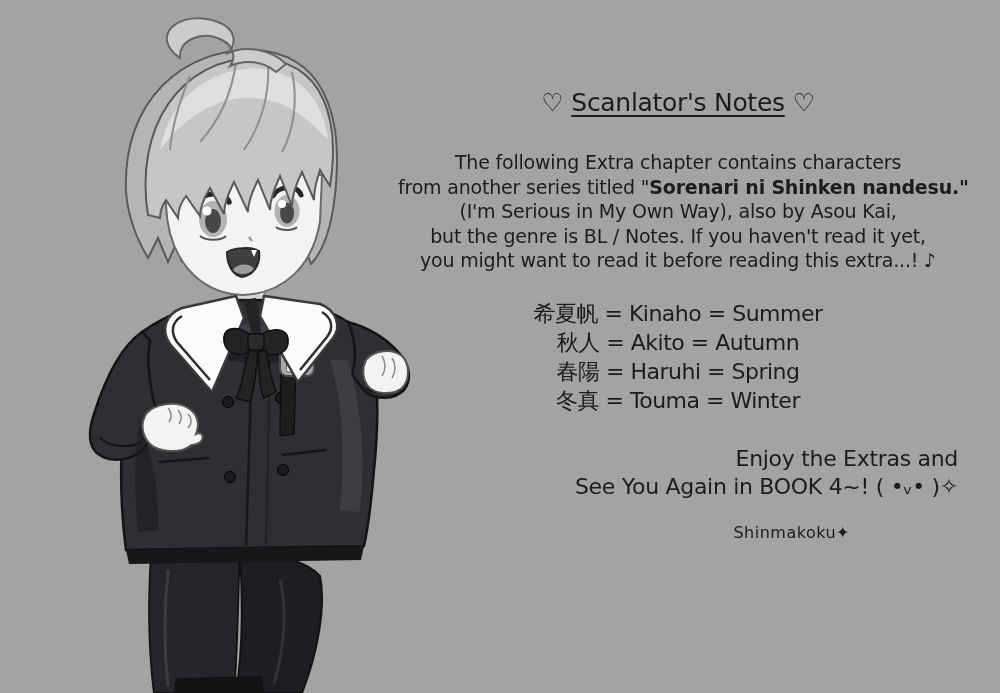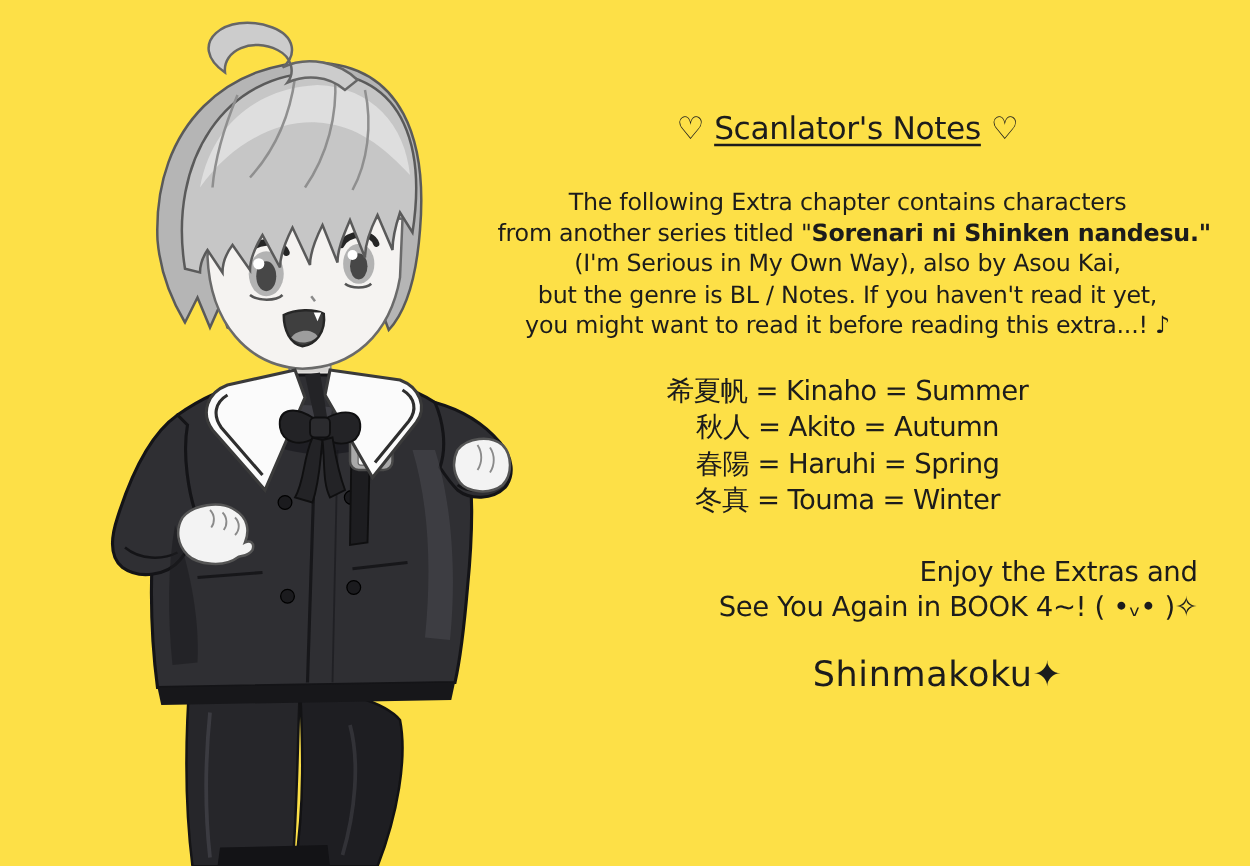--- a/index.html
+++ b/index.html
@@ -1,34 +1,34 @@
 <!DOCTYPE html>
 <html><head>
 <meta charset="utf-8">
 <style>
   html,body{margin:0;padding:0;background:#ffffff;}
   .page{
-    position:relative;width:1000px;height:693px;background:#fde047;
+    position:relative;width:1000px;height:693px;background:#a3a3a3;
     font-family:"DejaVu Sans",sans-serif;color:#1c1c1c;overflow:hidden;
   }
   .illustration{position:absolute;left:30px;top:0;width:420px;height:693px;}
   .text-col{position:absolute;left:398px;top:88px;width:560px;text-align:center;}
   .text-col div{white-space:nowrap;}
   .title{font-size:25px;line-height:30px;letter-spacing:-0.3px;}
   .title .underlined{
     text-decoration:underline;text-underline-offset:4px;text-decoration-thickness:1.5px;
     margin:0 8px;
   }
   .para{font-size:19px;line-height:24.5px;letter-spacing:-0.2px;}
   .para-1{margin-top:32px;}
   .para-2{margin-top:21px;}
   .bold{font-weight:bold;}
   .names{font-size:22px;line-height:29px;margin-top:26px;letter-spacing:-0.5px;}
   .closing{font-size:22px;line-height:28.5px;margin-top:30px;letter-spacing:-0.3px;text-align:right;}
-  .signature{font-size:28px;margin-top:21px;text-align:right;padding-right:108px;letter-spacing:0.5px;}
+  .signature{font-size:16px;margin-top:21px;text-align:right;padding-right:108px;letter-spacing:0.5px;}
 </style>
 </head>
 <body>
 
 <div class="page">
 
   <svg class="illustration" viewBox="0 0 420 693" width="420" height="693" aria-hidden="true">
 
     <g>
       <path d="M96,192 C92,98 156,48 224,50 C292,53 312,112 306,184 C303,224 294,250 281,264

